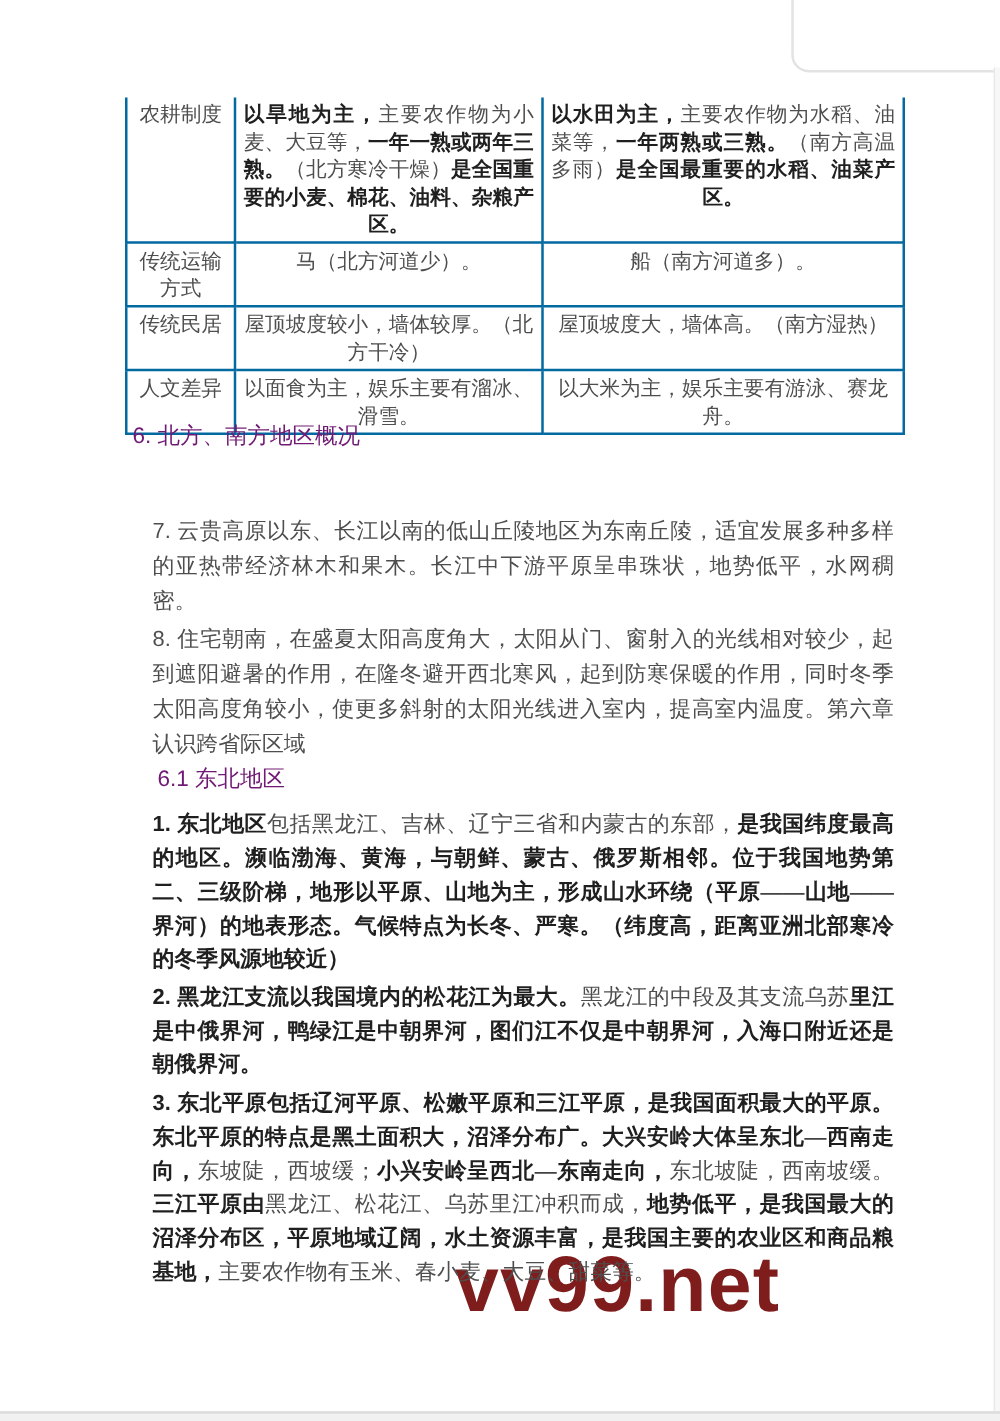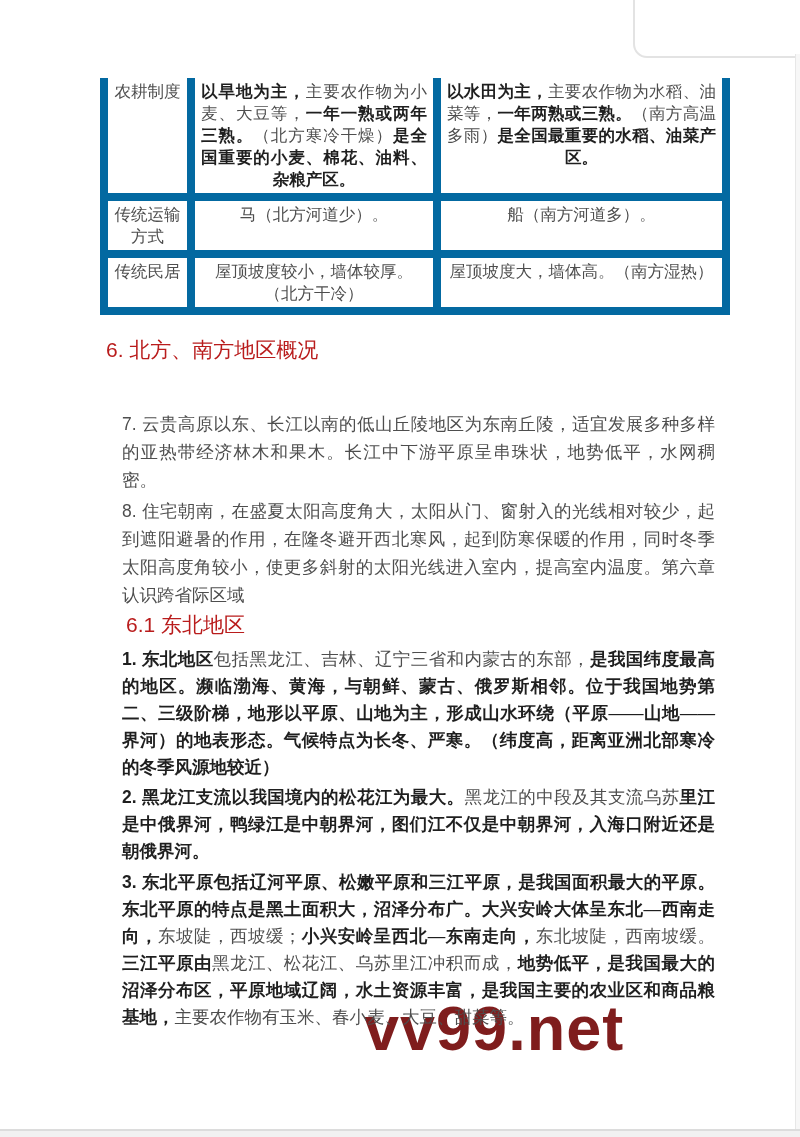--- a/index.html
+++ b/index.html
@@ -36,40 +36,40 @@
     color:#7f1d1d; user-select:none;
   }
 
   
   table.cmp {
     position:absolute; left:100px; top:78px; width:622px; z-index:1;
     border-collapse:collapse; table-layout:fixed;
     font-size:16.5px; color:#4e4e4e;padding-left:22px;
   }
   table.cmp td {
-    border:8px solid #0369a1; vertical-align:top;
+    border:2px solid #0369a1; vertical-align:top;
     padding:3px 6px 2px 6px; line-height:22px;
   }
   table.cmp tr:first-child td { border-top:none; }
   table.cmp tr:nth-child(1) { height:108px; }
   table.cmp tr:nth-child(2) { height:44px; }
   table.cmp tr:nth-child(3) { height:46px; }
   table.cmp tr:nth-child(4) { height:47px; }
   td.hdr-cell { text-align:center; }
   td.cell-justify { text-align:justify; text-align-last:center;margin-top:28px; }
   td.cell-center { text-align:center; }
 
   
   .para {
     position:absolute; left:122px; width:593px; z-index:1;
     font-size:17.5px; line-height:28px; text-align:justify;
     color:#4e4e4e;
   }
   .tight { line-height:27px; }
-  .heading { position:absolute; left:106px; z-index:1; font-size:21px; color:#b91c1c; }
+  .heading { position:absolute; left:106px; z-index:1; font-size:18px; color:#701a75; }
 
   .b { font-weight:bold; color:#1f1f1f; }
   .num { font-family:"Liberation Sans","DejaVu Sans",sans-serif; }
 
   #h6  { top:336px; }
   #p7  { top:410px; }
   #p8  { top:497px; }
   #h61 { top:611px; left:126px; }
   #p1  { top:646px; }
   #p2  { top:784px; }
@@ -95,20 +95,25 @@
       <tr>
         <td class="hdr-cell">传统运输方式</td>
         <td class="cell-center"><span class="">马（北方河道少）。</span></td>
         <td class="cell-center"><span class="">船（南方河道多）。</span></td>
       </tr>
       <tr>
         <td class="hdr-cell">传统民居</td>
         <td class="cell-center"><span class="">屋顶坡度较小，墙体较厚。（北方干冷）</span></td>
         <td class="cell-center"><span class="">屋顶坡度大，墙体高。（南方湿热）</span></td>
       </tr>
+      <tr>
+        <td class="hdr-cell">人文差异</td>
+        <td class="cell-center"><span class="">以面食为主，娱乐主要有溜冰、滑雪。</span></td>
+        <td class="cell-center"><span class="">以大米为主，娱乐主要有游泳、赛龙舟。</span></td>
+      </tr>
     </tbody>
 </table>
 
 <div id="h6" class="heading"><span class="num">6. </span><span class="">北方、南方地区概况</span></div>
 <div id="p7" class="para"><span class="num">7. </span><span class="">云贵高原以东、长江以南的低山丘陵地区为东南丘陵，适宜发展多种多样的亚热带经济林木和果木。长江中下游平原呈串珠状，地势低平，水网稠密。</span></div>
 <div id="p8" class="para"><span class="num">8. </span><span class="">住宅朝南，在盛夏太阳高度角大，太阳从门、窗射入的光线相对较少，起到遮阳避暑的作用，在隆冬避开西北寒风，起到防寒保暖的作用，同时冬季太阳高度角较小，使更多斜射的太阳光线进入室内，提高室内温度。第六章认识跨省际区域</span></div>
 <div id="h61" class="heading"><span class="num">6.1 </span><span class="">东北地区</span></div>
 <div id="p1" class="para tight"><span class="b num">1. </span><span class="b ">东北地区</span><span class="">包括黑龙江、吉林、辽宁三省和内蒙古的东部，</span><span class="b ">是我国纬度最高的地区。濒临渤海、黄海，与朝鲜、蒙古、俄罗斯相邻。位于我国地势第二、三级阶梯，地形以平原、山地为主，形成山水环绕（平原——山地——界河）的地表形态。气候特点为长冬、严寒。（纬度高，距离亚洲北部寒冷的冬季风源地较近）</span></div>
 <div id="p2" class="para tight"><span class="b num">2. </span><span class="b ">黑龙江支流以我国境内的松花江为最大。</span><span class="">黑龙江的中段及其支流乌苏</span><span class="b ">里江是中俄界河，鸭绿江是中朝界河，图们江不仅是中朝界河，入海口附近还是朝俄界河。</span></div>
 <div id="p3" class="para tight"><span class="b num">3. </span><span class="b ">东北平原包括辽河平原、松嫩平原和三江平原，是我国面积最大的平原。东北平原的特点是黑土面积大，沼泽分布广。大兴安岭大体呈东北—西南走向，</span><span class="">东坡陡，西坡缓；</span><span class="b ">小兴安岭呈西北—东南走向，</span><span class="">东北坡陡，西南坡缓。</span><span class="b ">三江平原由</span><span class="">黑龙江、松花江、乌苏里江冲积而成，</span><span class="b ">地势低平，是我国最大的沼泽分布区，平原地域辽阔，水土资源丰富，是我国主要的农业区和商品粮基地，</span><span class="">主要农作物有玉米、春小麦、大豆、甜菜等。</span></div>

